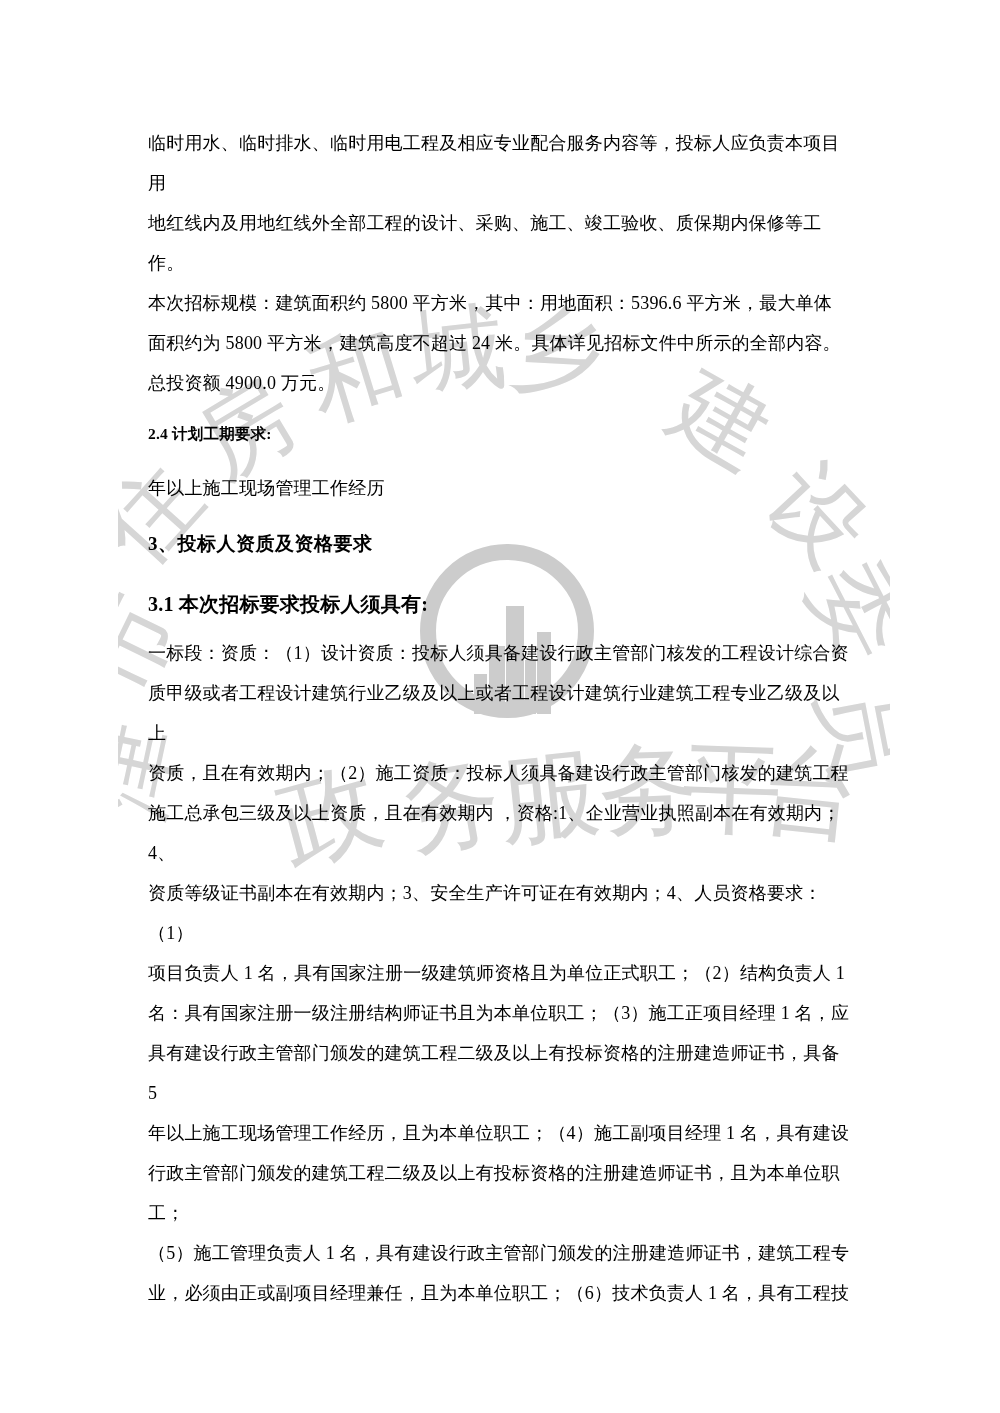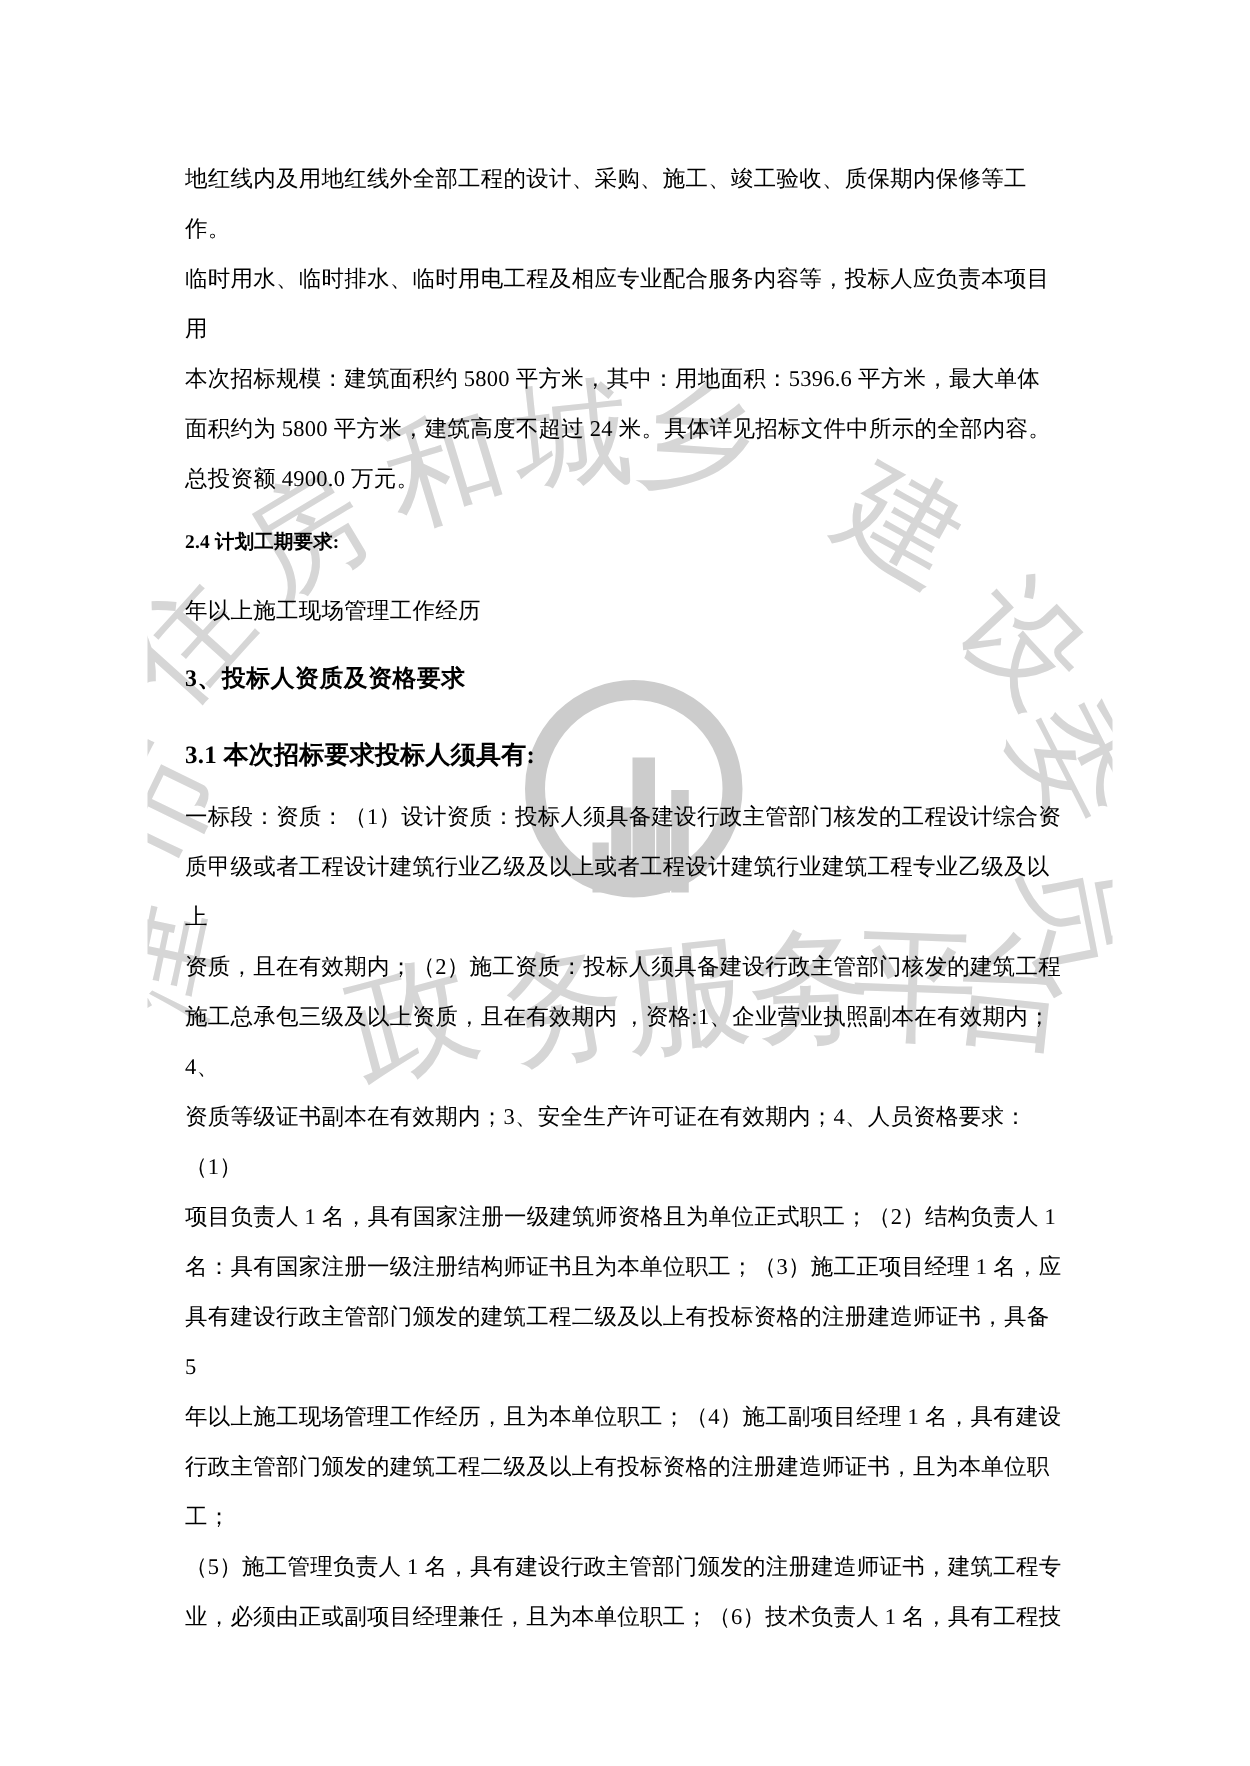--- a/index.html
+++ b/index.html
@@ -102,22 +102,22 @@
       <span class="wm-char wm-bottom" style="left: 212px; top: 516px; --rot: -15deg; color: rgb(214, 214, 214);">政</span>
       <span class="wm-char wm-bottom" style="left: 332px; top: 506px; --rot: -10deg; color: rgb(214, 214, 214);">务</span>
       <span class="wm-char wm-bottom" style="left: 431px; top: 497px; --rot: -6deg; color: rgb(214, 214, 214);">服</span>
       <span class="wm-char wm-bottom" style="left: 531px; top: 491px; --rot: -2deg; color: rgb(214, 214, 214);">务</span>
       <span class="wm-char wm-bottom" style="left: 614px; top: 490px; --rot: 2deg; color: rgb(214, 214, 214);">平</span>
       <span class="wm-char wm-bottom" style="left: 692px; top: 495px; --rot: 6deg; color: rgb(214, 214, 214);">台</span>
     </div>
 
   <div class="content">
     <div class="para">
+        <div class="line">临时用水、临时排水、临时用电工程及相应专业配合服务内容等，投标人应负责本项目用</div>
         <div class="line">地红线内及用地红线外全部工程的设计、采购、施工、竣工验收、质保期内保修等工作。</div>
-        <div class="line">临时用水、临时排水、临时用电工程及相应专业配合服务内容等，投标人应负责本项目用</div>
         <div class="line">本次招标规模：建筑面积约 5800 平方米，其中：用地面积：5396.6 平方米，最大单体</div>
         <div class="line">面积约为 5800 平方米，建筑高度不超过 24 米。具体详见招标文件中所示的全部内容。</div>
         <div class="line">总投资额 4900.0 万元。</div>
       </div>
     <div class="h-sub mt-h24">2.4 计划工期要求:</div>
     <div class="line-single mt-quality">年以上施工现场管理工作经历</div>
     <div class="h-main mt-h3">3、投标人资质及资格要求</div>
     <div class="h-sub2 mt-h31">3.1 本次招标要求投标人须具有:</div>
     <div class="para mt-p2">
         <div class="line">一标段：资质：（1）设计资质：投标人须具备建设行政主管部门核发的工程设计综合资</div>

